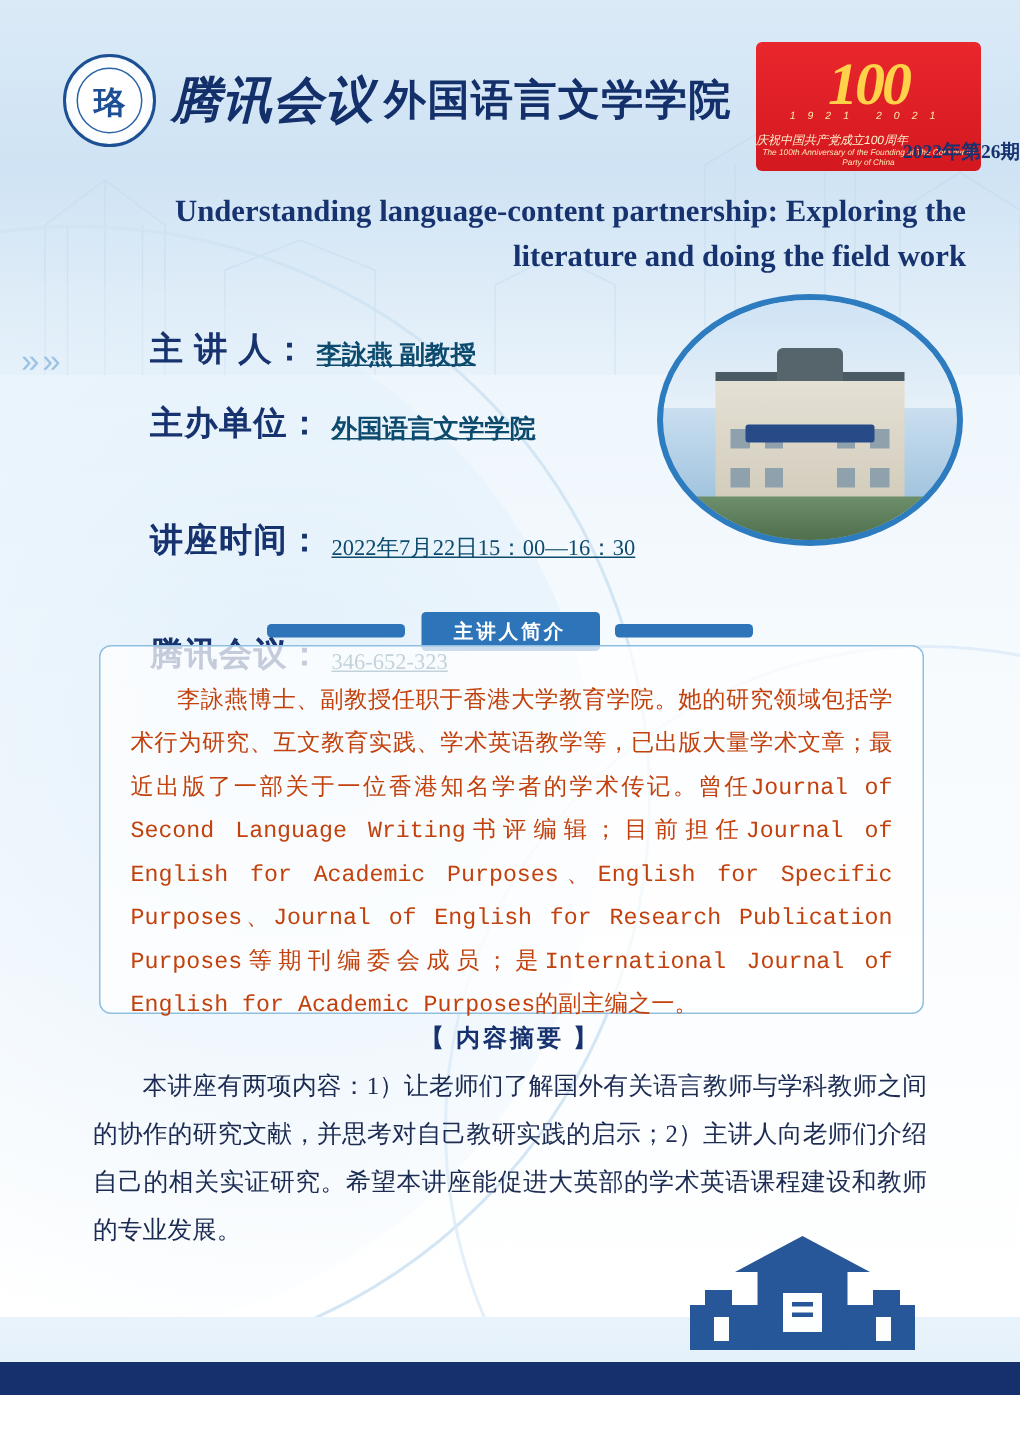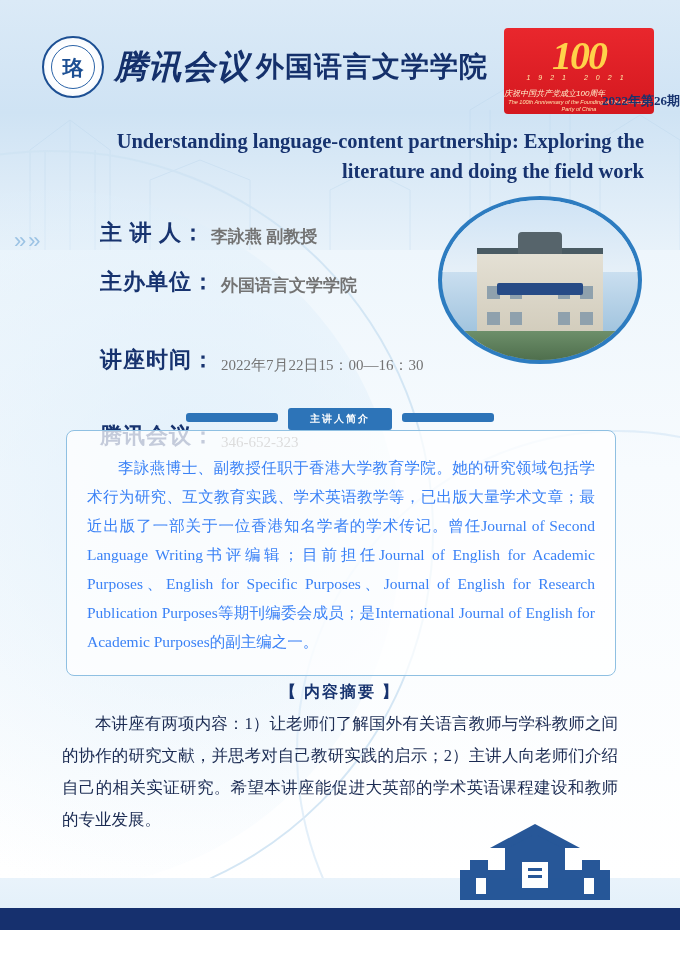--- a/index.html
+++ b/index.html
@@ -215,24 +215,25 @@
     font-family: "Liberation Serif", serif;
     font-weight: bold;
     font-size: 22px;
     color: #17336f;
     letter-spacing: 1px;
     white-space: nowrap;
   }
   .info-value {
     font-family: "Liberation Serif", serif;
     font-size: 17px;
-    color: #737373;
+    color: #0c4a6e;
     margin-left: 6px;
     white-space: nowrap;
     font-weight: bold;
+    text-decoration: underline;
   }
   .info-value.small {
     font-size: 15px;
     font-weight: normal;
     margin-top: 40px;
   }
   
   .photo {
     position: absolute;
     right: 38px; top: 196px;
@@ -282,21 +283,21 @@
     position: absolute;
     left: 0; right: 0; top: 408px;
     text-align: center;
   }
   .bio-title span {
     display: inline-block;
     background: #2d74b8;
     color: #ffffff;
     font-family: "Liberation Serif", serif;
     font-weight: bold;
-    font-size: 10px;
+    font-size: 13px;
     padding: 4px 22px;
     border-radius: 3px;
     letter-spacing: 2px;
   }
   .bio-title .wing {
     display: inline-block;
     width: 48px; height: 1px;
     background: #2d74b8;
     vertical-align: middle;
     margin: 0 6px;
@@ -304,24 +305,24 @@
   .bio-box {
     position: absolute;
     left: 66px; top: 430px;
     width: 548px; height: 244px;
     border: 1px solid #8fc0e2;
     border-radius: 8px;
     background: rgba(255,255,255,.75);
   }
   .bio-text {
     padding: 22px 20px 0 20px;
-    font-family: Liberation Serif, serif;
+    font-family: Liberation Mono, monospace;
     font-size: 15.5px;
     line-height: 29px;
-    color: #3b82f6;
+    color: #c2410c;
     text-align: justify;
     text-indent: 2em;
   }
   
   .abs-title {
     position: absolute;
     left: 0; right: 0; top: 682px;
     text-align: center;
     font-family: "Liberation Serif", serif;
     font-weight: bold;

